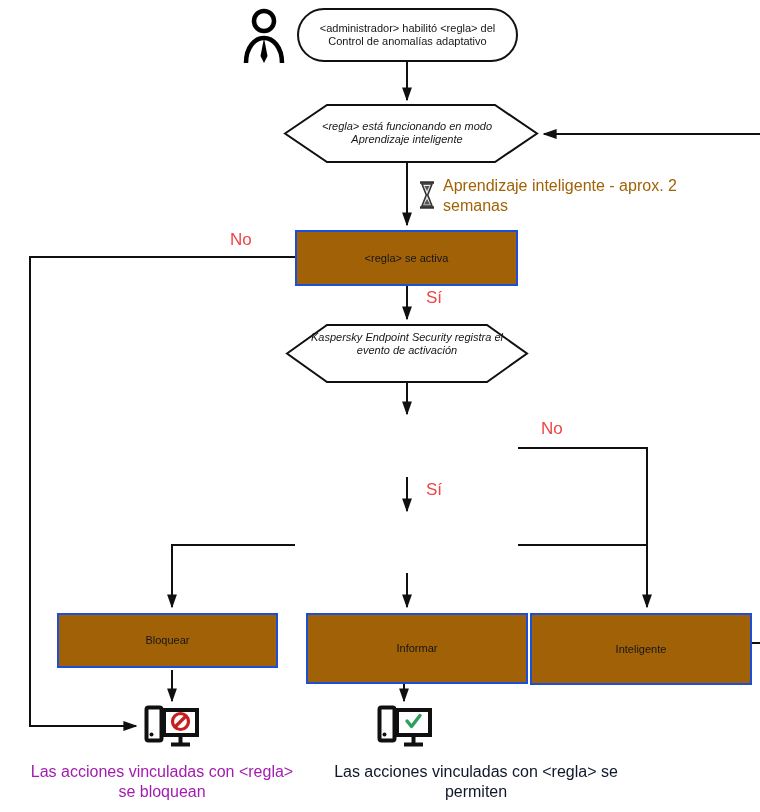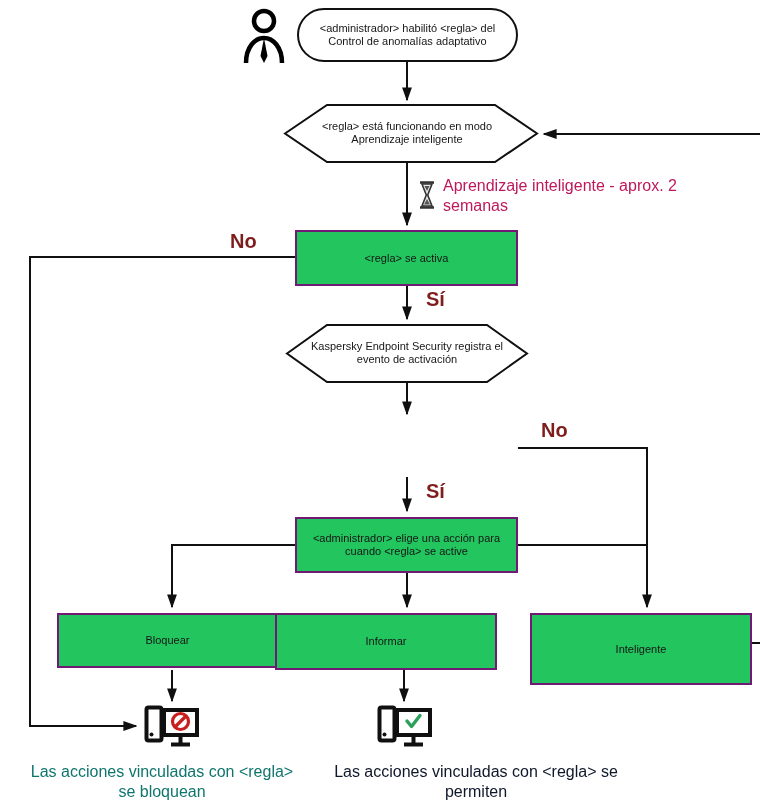--- a/index.html
+++ b/index.html
@@ -2,40 +2,40 @@
 <html><head>
 <meta charset="utf-8">
 <style>
   html,body{margin:0;padding:0;background:#ffffff;}
   #stage{
     position:relative;width:760px;height:812px;background:#ffffff;
     font-family:"Liberation Sans",sans-serif;color:#161616;overflow:hidden;margin-left:20px;
   }
   #wires{position:absolute;left:0;top:0;width:760px;height:812px;}
   .node-box{
-    position:absolute;border:2px solid #701a75;background:#22c55e;
+    position:absolute;border:2px solid #1d4ed8;background:#a16207;
     display:flex;align-items:center;justify-content:center;text-align:center;
     font-size:11px;line-height:13px;box-sizing:border-box;padding:2px 8px;
   }
   .stadium{border-radius:26px;}
   .hex-label{
     position:absolute;display:flex;align-items:center;justify-content:center;
-    text-align:center;font-size:11px;line-height:13px;
+    text-align:center;font-size:11px;line-height:13px;font-style:italic;
   }
   .edge-label{
-    position:absolute;font-size:20px;color:#7f1d1d;white-space:nowrap;font-weight:bold;
+    position:absolute;font-size:17px;color:#ef4444;white-space:nowrap;
   }
   .timer-note{
     position:absolute;left:423px;top:176px;width:268px;
-    font-size:16px;line-height:20px;color:#be185d;
+    font-size:16px;line-height:20px;color:#a16207;
   }
   .outcome{
     position:absolute;font-size:16px;line-height:20px;text-align:center;
   }
-  .outcome.blocked{left:6px;top:762px;width:272px;color:#0f766e;}
+  .outcome.blocked{left:6px;top:762px;width:272px;color:#a21caf;}
   .outcome.allowed{left:310px;top:762px;width:292px;color:#0f172a;}
   .icon-abs{position:absolute;}
 </style>
 </head>
 <body>
 
 <div id="stage">
 
   <svg id="wires" viewBox="0 0 760 812" xmlns="http://www.w3.org/2000/svg">
     <defs>
@@ -99,34 +99,31 @@
     <path d="M4,5 H14 L9.7,16 L14,27 H4 L8.3,16 Z" fill="#e8e8e8" stroke="#333" stroke-width="1.6"></path>
     <path d="M6.5,7 H11.5 L9,12 Z" fill="#555"></path>
     <path d="M9,20 L12,25.5 H6 Z" fill="#555"></path>
   </svg>
   <div class="timer-note">Aprendizaje inteligente - aprox. 2 semanas</div>
 
   <div class="node-box" style="left:275px;top:230px;width:223px;height:56px">
     <span>&lt;regla&gt; se activa</span>
   </div>
 
-  <div class="hex-label" style="left:282px;top:331px;width:210px;height:44px">
+  <div class="hex-label" style="left:282px;top:322px;width:210px;height:44px">
     <span>Kaspersky Endpoint Security registra el evento de activación</span>
   </div>
 
 
-  <div class="node-box" style="left:275px;top:517px;width:223px;height:56px">
-    <span>&lt;administrador&gt; elige una acción para cuando &lt;regla&gt; se active</span>
-  </div>
 
   <div class="node-box" style="left:37px;top:613px;width:221px;height:55px">
     <span>Bloquear</span>
   </div>
 
-  <div class="node-box" style="left:255px;top:613px;width:222px;height:57px">
+  <div class="node-box" style="left:286px;top:613px;width:222px;height:71px">
     <span>Informar</span>
   </div>
 
   <div class="node-box" style="left:510px;top:613px;width:222px;height:72px">
     <span>Inteligente</span>
   </div>
 
   <div class="edge-label" style="left:210px;top:230px">No</div>
   <div class="edge-label" style="left:406px;top:288px">Sí</div>
   <div class="edge-label" style="left:521px;top:419px">No</div>

